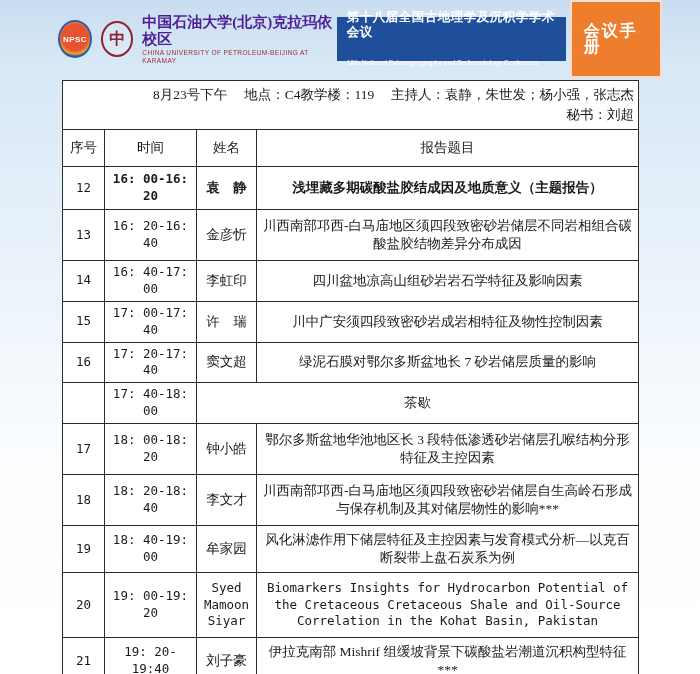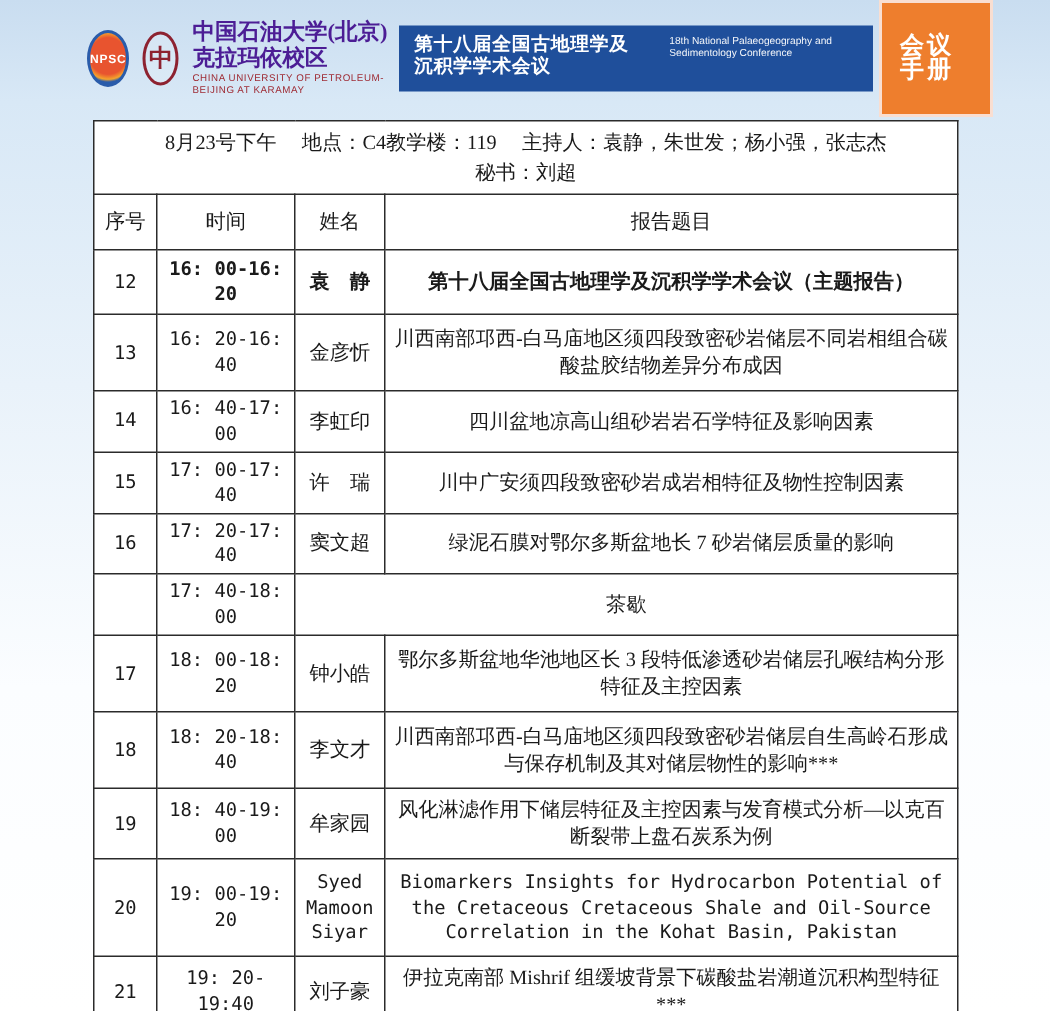--- a/index.html
+++ b/index.html
@@ -33,21 +33,21 @@
     color:#8d2230;font-size:16px;font-weight:bold;
     background:rgba(255,255,255,.15);
   }
   .uni-names{display:flex;flex-direction:column;line-height:1.1;}
   .uni-cn{color:#4c1d95;font-size:15px;font-weight:bold;font-family:"Liberation Serif",serif;}
   .uni-en{color:#9e2a33;font-size:6.5px;letter-spacing:.4px;margin-top:2px;}
   .conf-banner{
     margin-left:auto;
     background:#1f4f9b;color:#ffffff;
     padding:5px 10px;line-height:1.2;
-    display:flex;flex-direction:row;justify-content:center;
+    display:flex;flex-direction:column;justify-content:center;
     height:34px;box-sizing:content-box;gap:17px;
   }
   .conf-cn{font-size:12.5px;font-weight:bold;letter-spacing:.5px;}
   .conf-en{font-size:6.8px;opacity:.95;margin-top:2px;}
   .handbook-badge{
     margin-left:4px;margin-right:38px;
     background:#ee7e2d;color:#ffffff;
     border:2px solid #f9ded1;
     font-size:16px;font-weight:bold;letter-spacing:2px;
     padding:21px 12px;line-height:1;
@@ -64,21 +64,21 @@
     border:1px solid #2b2b2b;
     text-align:center;vertical-align:middle;
     padding:3px 4px;font-weight:normal;
     word-break:break-word;
   }
   .sched .c-no{width:42px;}
   .sched .c-time{width:92px;}
   .sched .c-name{width:60px;}
   .sched .c-title{width:382px;}
   .session-cell{font-weight:bold;height:42px;font-size:13.5px;}
-  .session-cell div{line-height:1.5;}
+  .session-cell div{line-height:1.5;text-align:right;}
   .colhead{height:30px;}
   .h34{height:32px;}
   .h36{height:36px;}
   .h44{height:44px;}
   .h58{height:58px;}
   .h40{height:40px;}
   .bold-row td{font-weight:bold;}
   .mono{font-family:"DejaVu Sans Mono","Liberation Mono",monospace;font-size:12.5px;}
   .num{font-family:"DejaVu Sans Mono","Liberation Mono",monospace;font-size:12.5px;}
 </style>
@@ -125,21 +125,21 @@
         <th class="colhead">序号</th>
         <th class="colhead">时间</th>
         <th class="colhead">姓名</th>
         <th class="colhead">报告题目</th>
       </tr>
 
       <tr class="bold-row">
         <td class="h36 num" style="font-weight:normal">12</td>
         <td class="num">16: 00-16: 20</td>
         <td>袁　静</td>
-        <td>第十八届全国古地理学及沉积学学术会议（主题报告）</td>
+        <td>浅埋藏多期碳酸盐胶结成因及地质意义（主题报告）</td>
       </tr>
 
       <tr>
         <td class="h44 num">13</td>
         <td class="num">16: 20-16: 40</td>
         <td>金彦忻</td>
         <td>川西南部邛西-白马庙地区须四段致密砂岩储层不同岩相组合碳酸盐胶结物差异分布成因</td>
       </tr>
 
       <tr>

